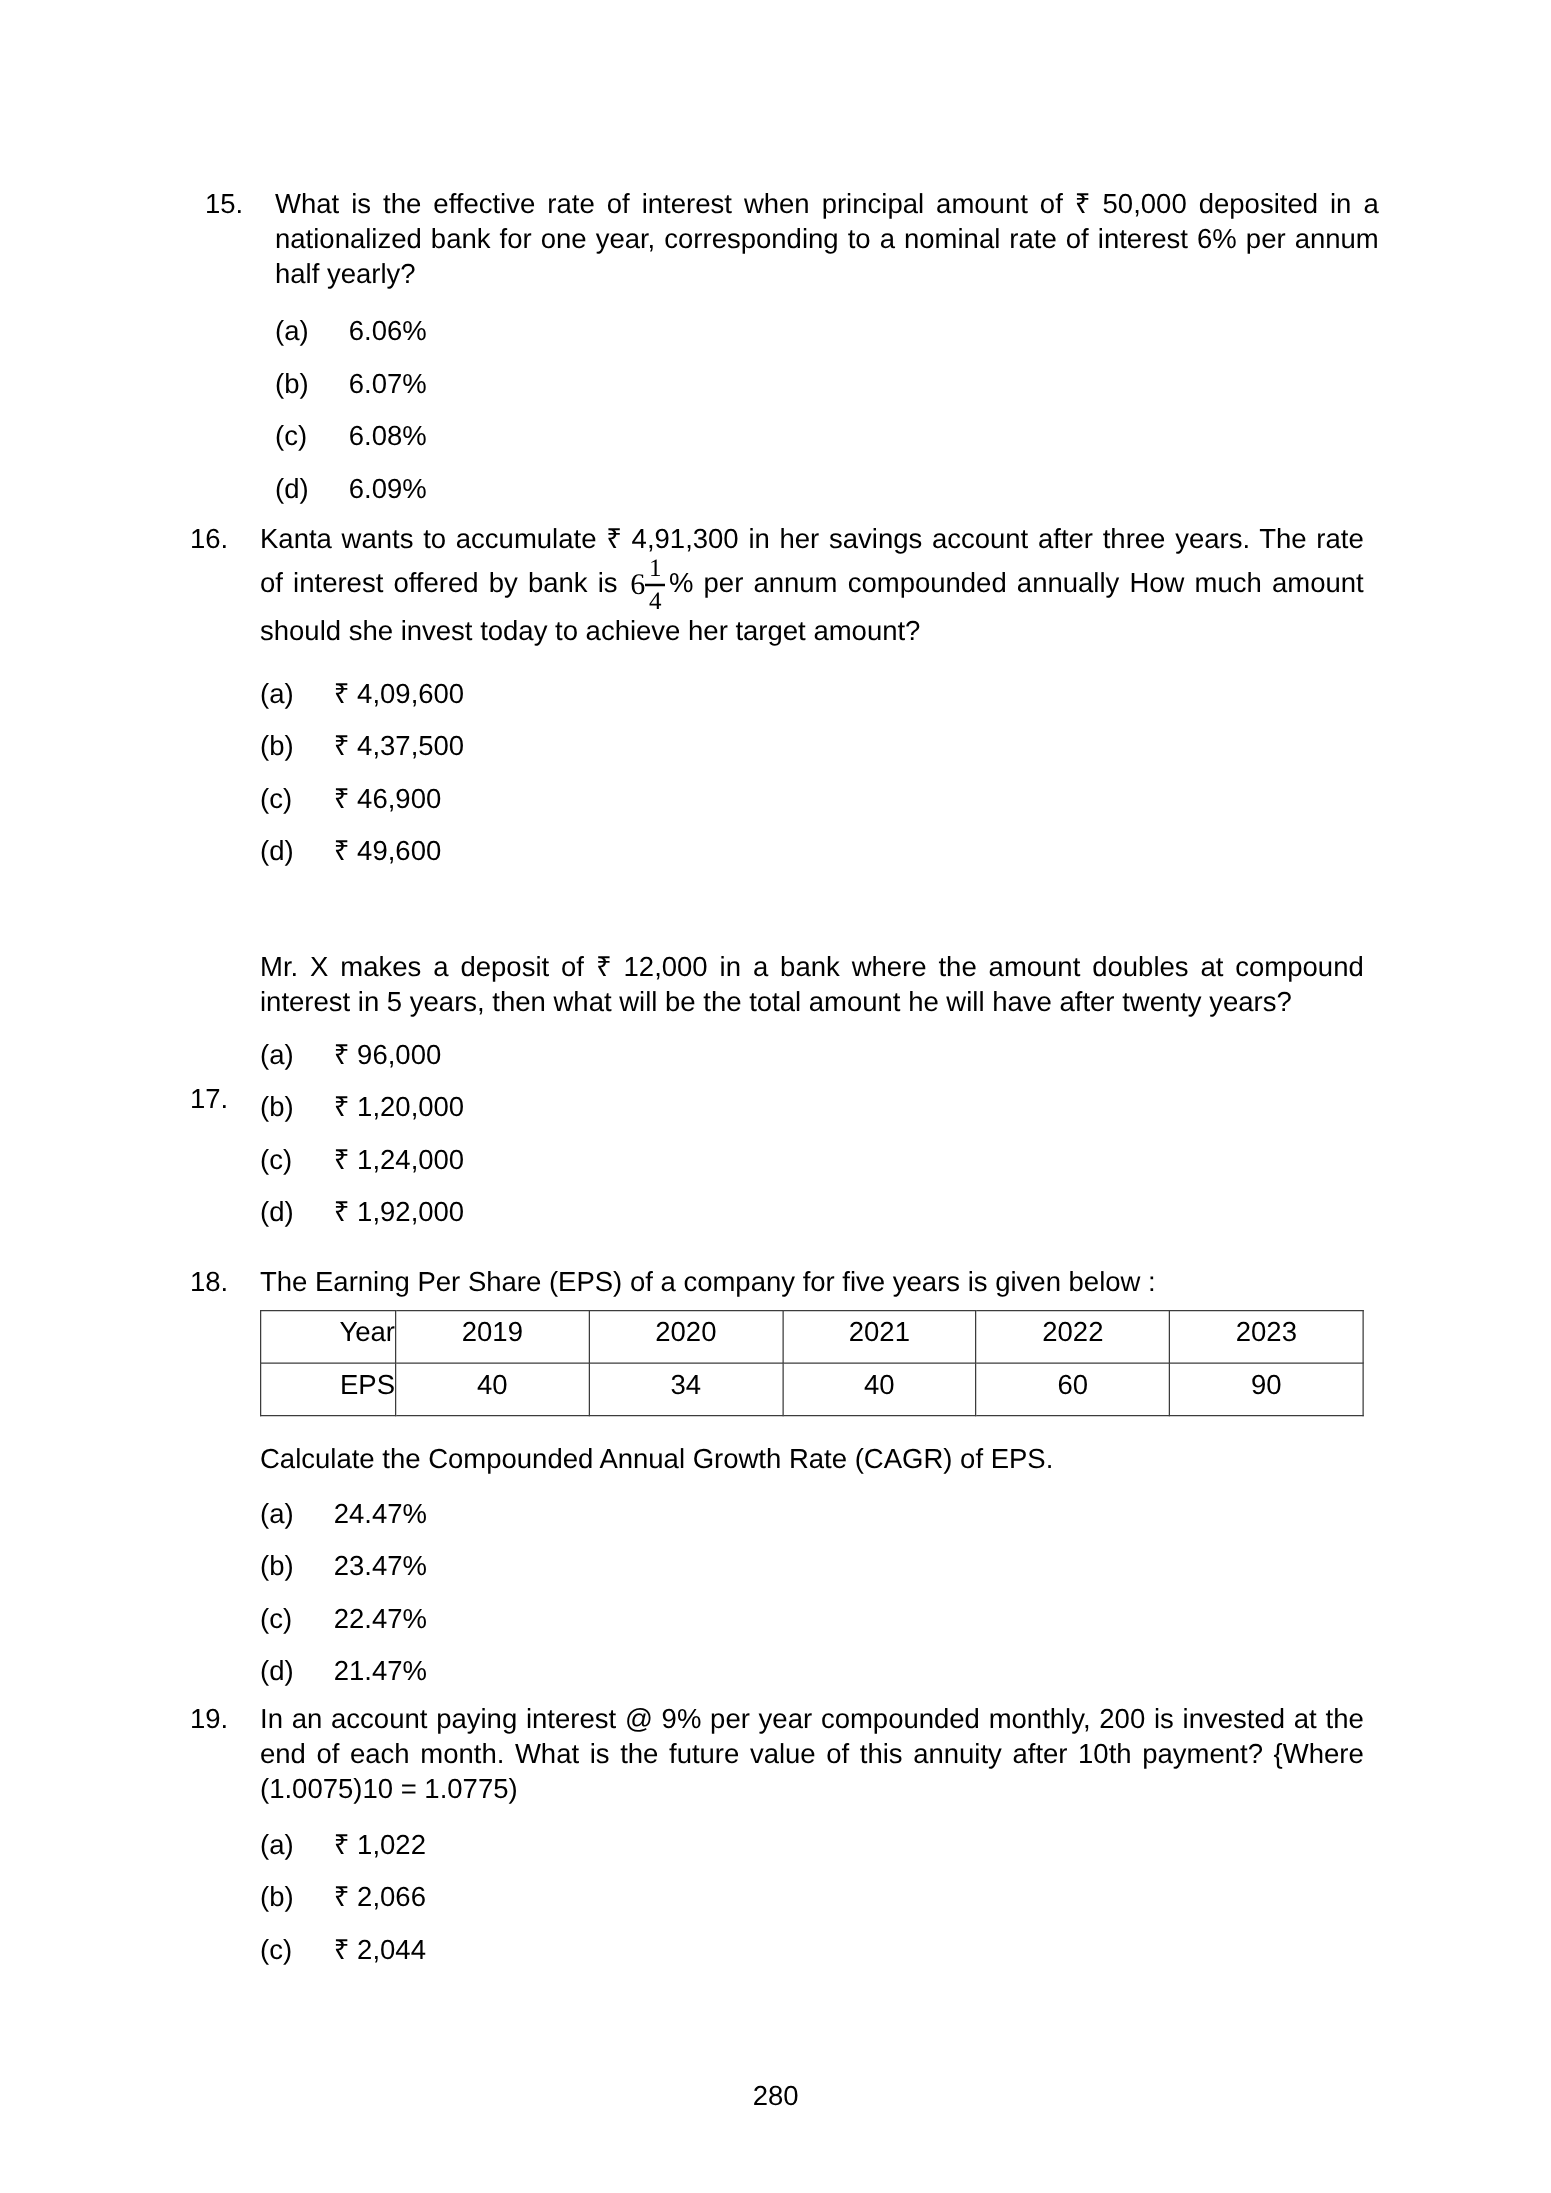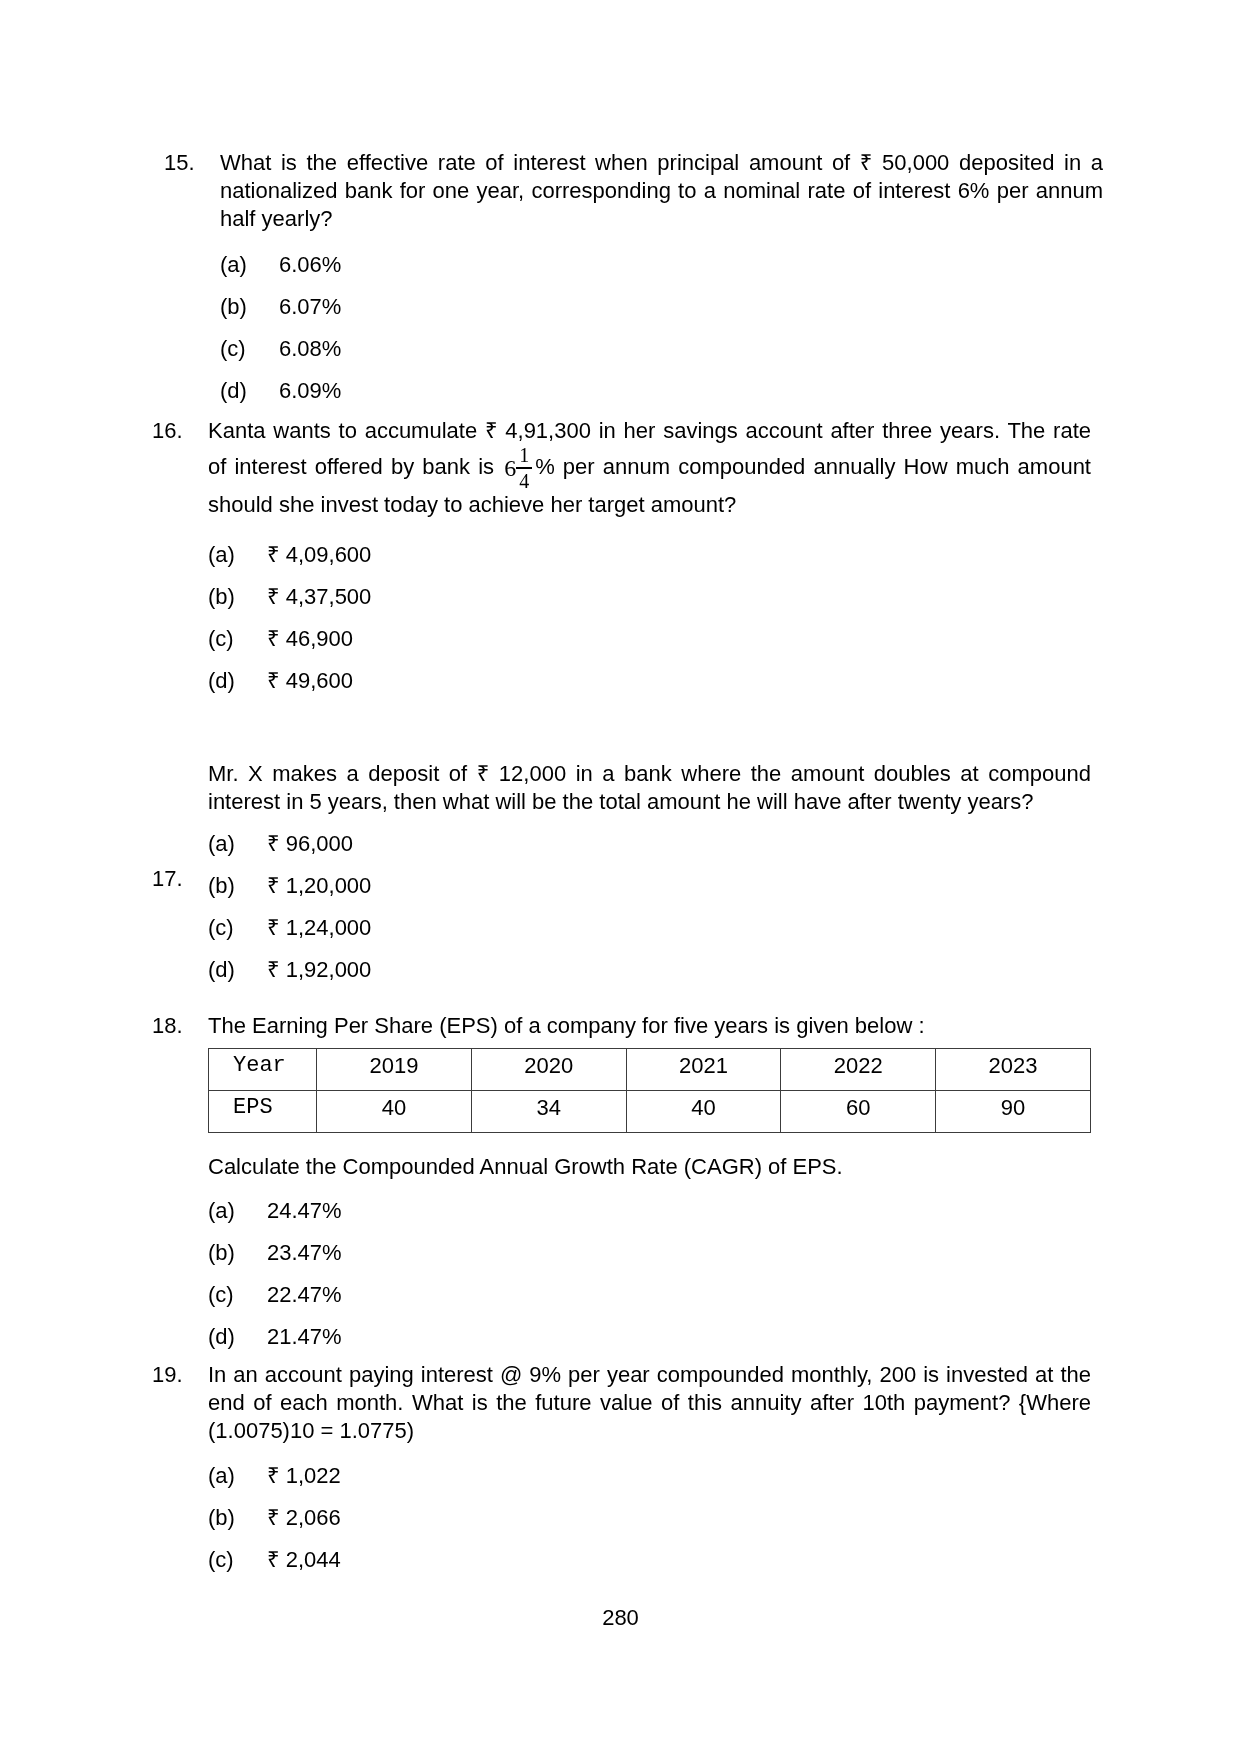--- a/index.html
+++ b/index.html
@@ -35,27 +35,27 @@
   .frac-den { font-size:20px; padding-top:2px; }
 
   table.eps {
     border-collapse:collapse; width:883px; margin-top:8px;
     table-layout:fixed;
   }
   table.eps td {
     border:1.5px solid #3c3c3c; height:42px;
     vertical-align:middle; padding-bottom:8px;
   }
-  td.cell-label { width:108px; text-align:left; padding-left:24px;font-family:Liberation Mono, monospace; }
+  td.cell-label { width:108px; text-align:right; padding-left:24px; }
   td.cell-val   { text-align:center; }
 
   .after-table { margin-top:20px; line-height:28px; }
 
   .pagenum {
-    position:absolute; top:1604px; left:0; width:1241px;
+    position:absolute; top:1663px; left:0; width:1241px;
     text-align:center; line-height:28px;
   }
 </style>
 </head>
 <body>
 
 <div class="page">
 
   <div class="q" style="top:149px;margin-left:12px;">
     <div class="qnum">15.</div>

